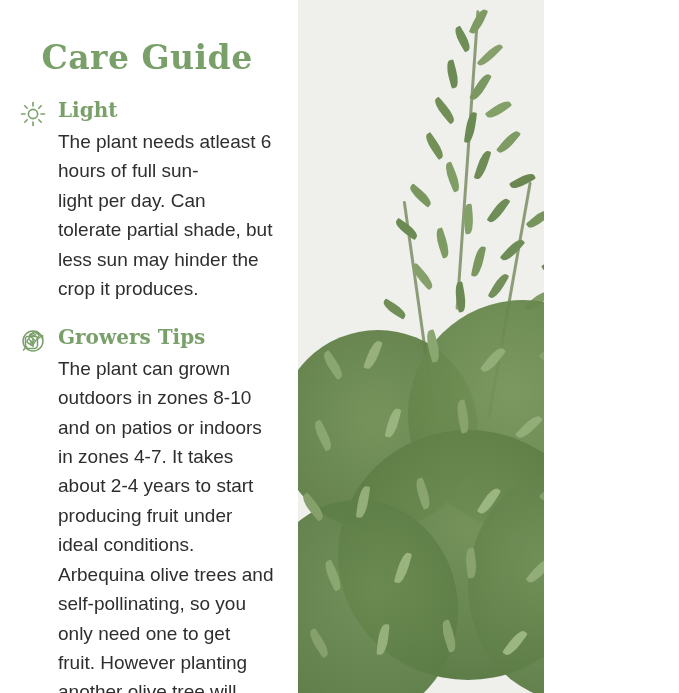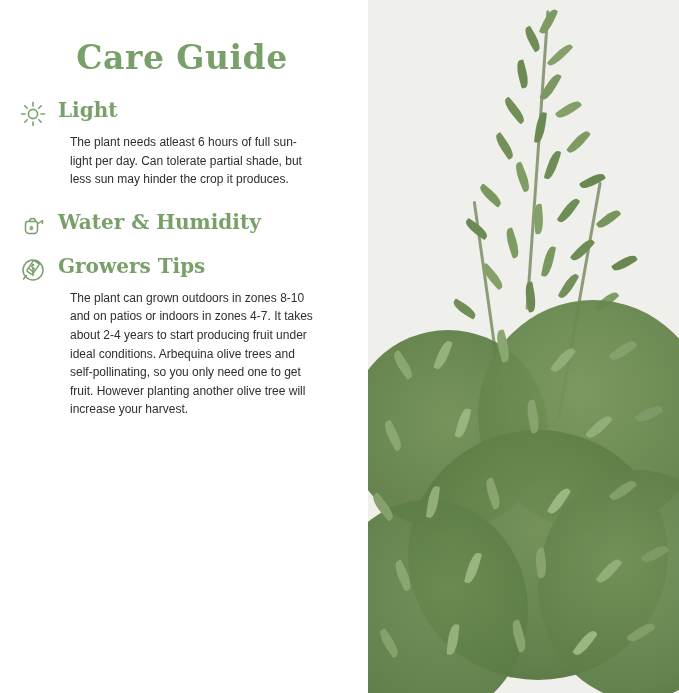--- a/index.html
+++ b/index.html
@@ -8,21 +8,21 @@
   }
   body {
     width: 679px;
     height: 693px;
     background: #ffffff;
     font-family: "Liberation Sans", sans-serif;
     overflow: hidden;
   }
   .page {
     position: relative;
-    width: 679px;
+    width: 544px;
     height: 693px;
     display: flex;
     background: #14532d;
   }
   
   .guide {
     width: 368px;
     height: 693px;
     box-sizing: border-box;
     padding: 38px 24px 10px 10px;
@@ -47,24 +47,24 @@
   .section-head {
     font-family: "DejaVu Serif", serif;
     font-size: 20px;
     font-weight: bold;
     color: #7aa06a;
     margin: 0 0 6px 0;
     line-height: 1.1;
   }
   .section-body {
     font-family: "Liberation Sans", sans-serif;
-    font-size: 12px;
+    font-size: 19px;
     line-height: 1.55;
     color: #2e2e2e;
-    margin: 12px;
+    margin: 0;
     white-space: pre-line;
   }
   .sec-icon {
     position: absolute;
     left: 8px;
     top: 0px;
     width: 30px;
     height: 30px;
     display: block;
   }
@@ -135,21 +135,20 @@
 
     <div class="section">
       <span class="sec-icon">
         <svg width="30" height="30" viewBox="0 0 30 30">
           <path d="M9 10.5 h8.5 a2 2 0 0 1 2 2 v6.5 a3.5 3.5 0 0 1 -3.5 3.5 h-5 a3.5 3.5 0 0 1 -3.5 -3.5 v-6.5 a2 2 0 0 1 1.5 -2 z" fill="none" stroke="#7aa06a" stroke-width="1.5" stroke-linejoin="round"></path>
           <path d="M19.5 13 l5 -3.5 l0 3" fill="none" stroke="#7aa06a" stroke-width="1.5" stroke-linecap="round" stroke-linejoin="round"></path>
           <path d="M11.5 10.5 a3 3 0 0 1 6 0" fill="none" stroke="#7aa06a" stroke-width="1.5"></path>
           <path d="M13.5 14.5 c2 1.5 2.5 3 1 4.3 c-1.3 1.1 -3.2 0.2 -3 -1.6 c0.1 -1.1 1 -1.9 2 -2.7 z" fill="#7aa06a" opacity="0.85"></path>
         </svg>
       </span>
-      <h2 class="section-head">Water &amp; Humidity</h2>
     </div>
 
     <div class="section">
       <span class="sec-icon">
         <svg width="30" height="30" viewBox="0 0 30 30">
           <g stroke="#7aa06a" stroke-width="1.5" fill="none" stroke-linecap="round" stroke-linejoin="round">
             <rect x="11.5" y="6" width="7" height="13" rx="1.5" transform="rotate(35 15 12.5)"></rect>
             <line x1="8.5" y1="20.5" x2="5.5" y2="24"></line>
             <line x1="18.5" y1="5.5" x2="22.5" y2="9"></line>
             <line x1="13" y1="11" x2="16.5" y2="14"></line>

